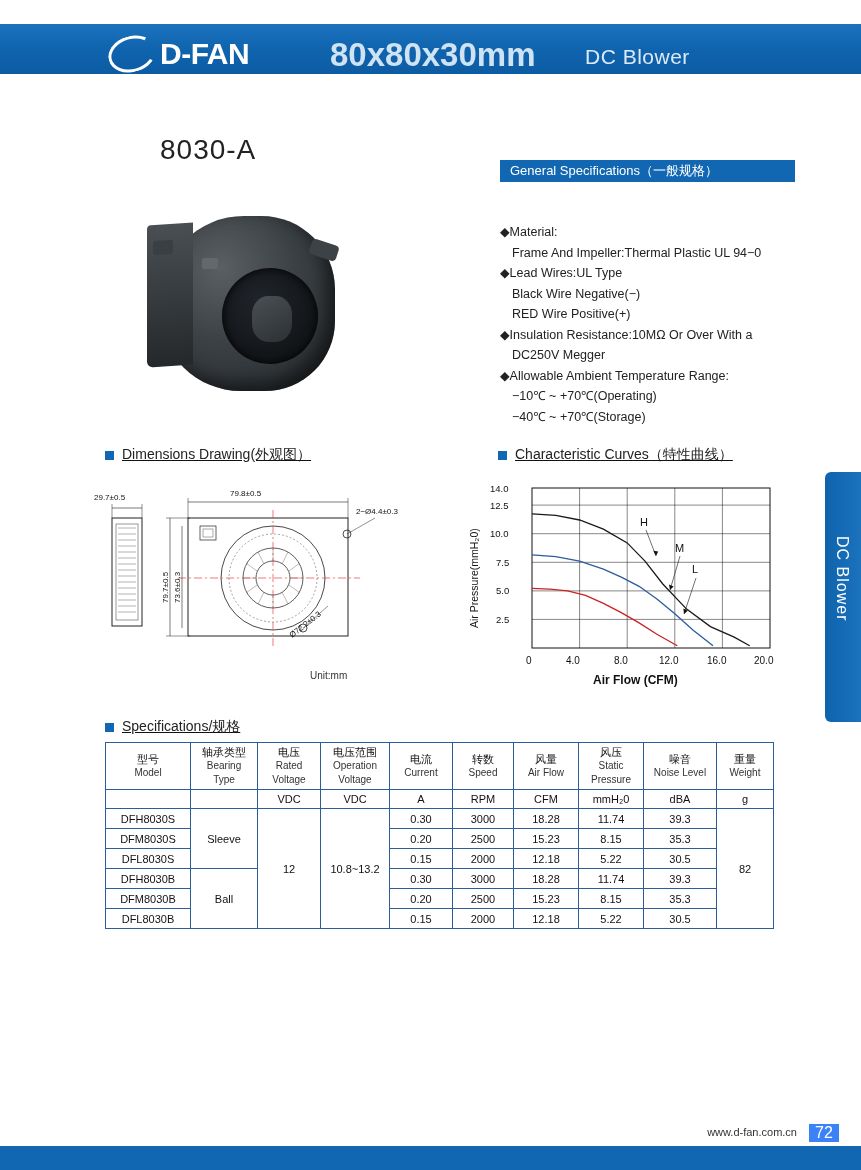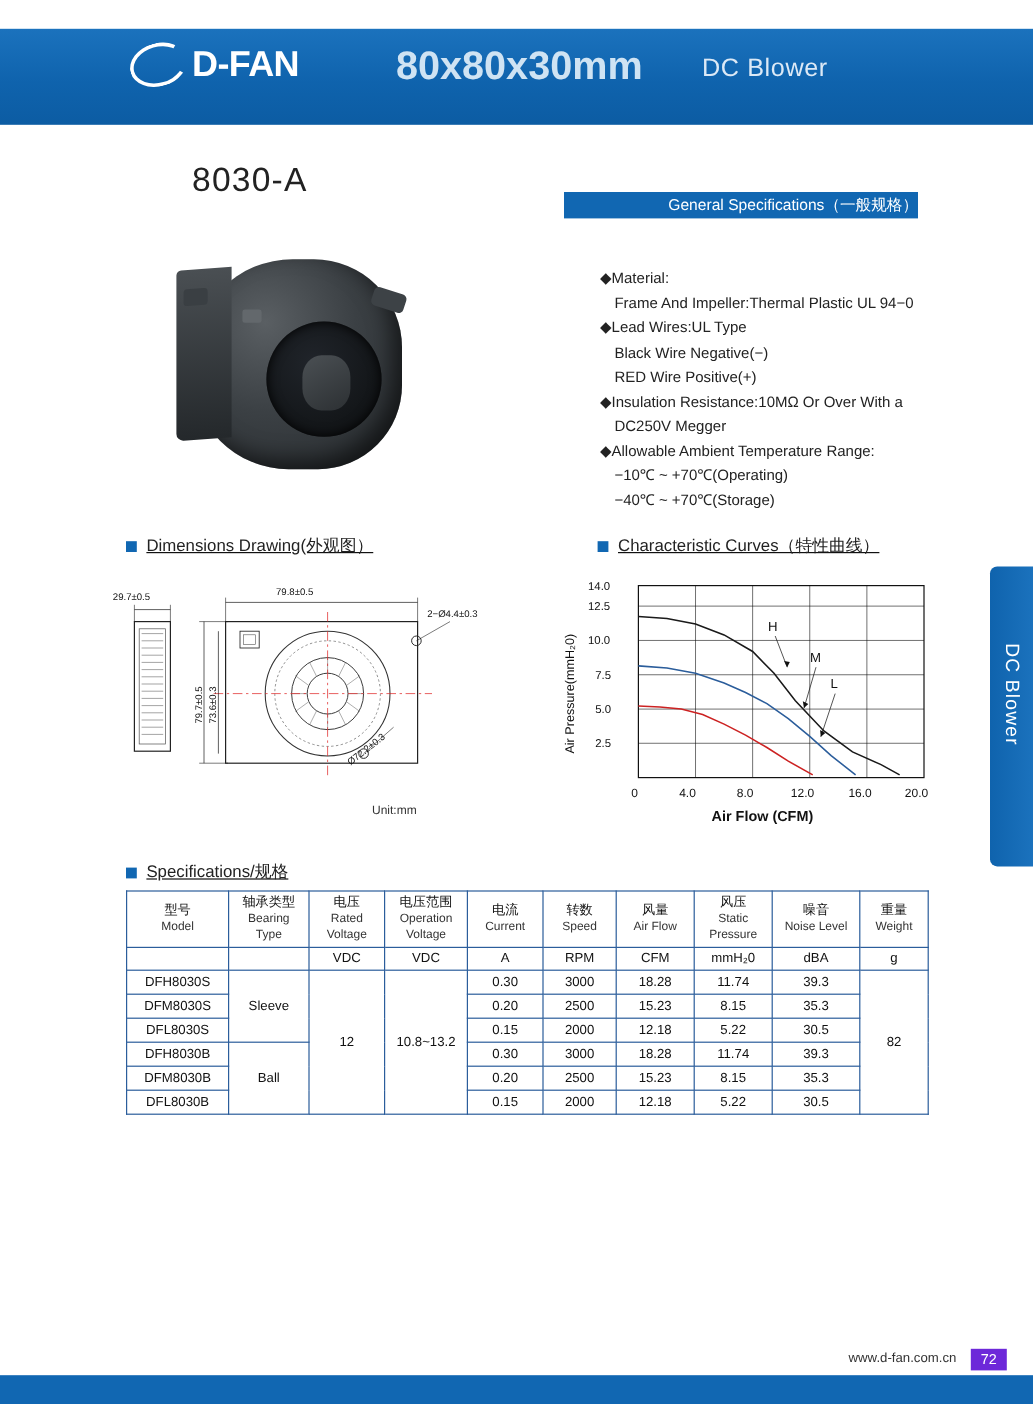--- a/index.html
+++ b/index.html
@@ -8,21 +8,21 @@
     background:#ffffff;
     font-family:"Liberation Sans", sans-serif;
     color:#111;
     position:relative;
     overflow:hidden;
   }
   .page{position:relative;width:861px;height:1170px;}
 
   
   .header{
-    position:absolute;left:0;top:24px;width:861px;height:80px;
+    position:absolute;left:0;top:24px;width:861px;height:50px;
     background:#1167b2;
     background:linear-gradient(180deg,#1b72bd 0%, #0f63ad 55%, #0c5ca3 100%);
   }
   .logo-wrap{
     position:absolute;left:108px;top:12px;display:flex;align-items:center;
   }
   .logo-ellipse{
     width:42px;height:30px;border:3px solid #ffffff;border-radius:50%/50%;
     border-right-color:transparent;transform:rotate(-16deg);
     margin-right:4px;
@@ -104,24 +104,23 @@
     position:absolute;left:42px;top:42px;width:16px;height:11px;background:#63686c;border-radius:2px;
   }
 
   
   .sec{position:absolute;display:flex;align-items:center;text-decoration:underline;}
   .sec .sq{width:9px;height:9px;background:#1167b2;margin-right:8px;}
   .sec .txt{font-size:14px;color:#222;}
 
   
   .gs-head{
-    position:absolute;left:470px;top:160px;width:295px;height:22px;
+    position:absolute;left:500px;top:160px;width:295px;height:22px;
     background:#1167b2;color:#fff;font-size:13px;line-height:22px;padding-left:10px;
     box-sizing:border-box;
-    text-align:right;
   }
   .gs-list{
     position:absolute;left:500px;top:190px;width:330px;
     font-size:12.5px;color:#222;line-height:20.5px;margin-top:32px;
   }
   .gs-list div{white-space:nowrap;}
   .gs-list .ind{padding-left:12px;}
 
   
   .dim-head{left:105px;top:446px;}
@@ -150,22 +149,22 @@
   .en{font-size:10px;color:#333;}
 
   
   .footer-bar{
     position:absolute;left:0;bottom:0;width:861px;height:24px;background:#1167b2;
   }
   .footer-url{
     position:absolute;right:64px;bottom:32px;font-size:11px;color:#333;
   }
   .footer-page{
-    position:absolute;right:22px;bottom:28px;width:30px;height:18px;background:#6d28d9;
-    color:#fff;font-size:12px;line-height:18px;text-align:center;
+    position:absolute;right:22px;bottom:28px;width:30px;height:18px;background:#3b82f6;
+    color:#fff;font-size:16px;line-height:18px;text-align:center;
   }
   .unit-mm{position:absolute;left:310px;top:680px;font-size:10px;color:#333;}
 </style>
 </head>
 <body>
 
 <div class="page">
 
   <div class="header">
     <div class="logo-wrap">

